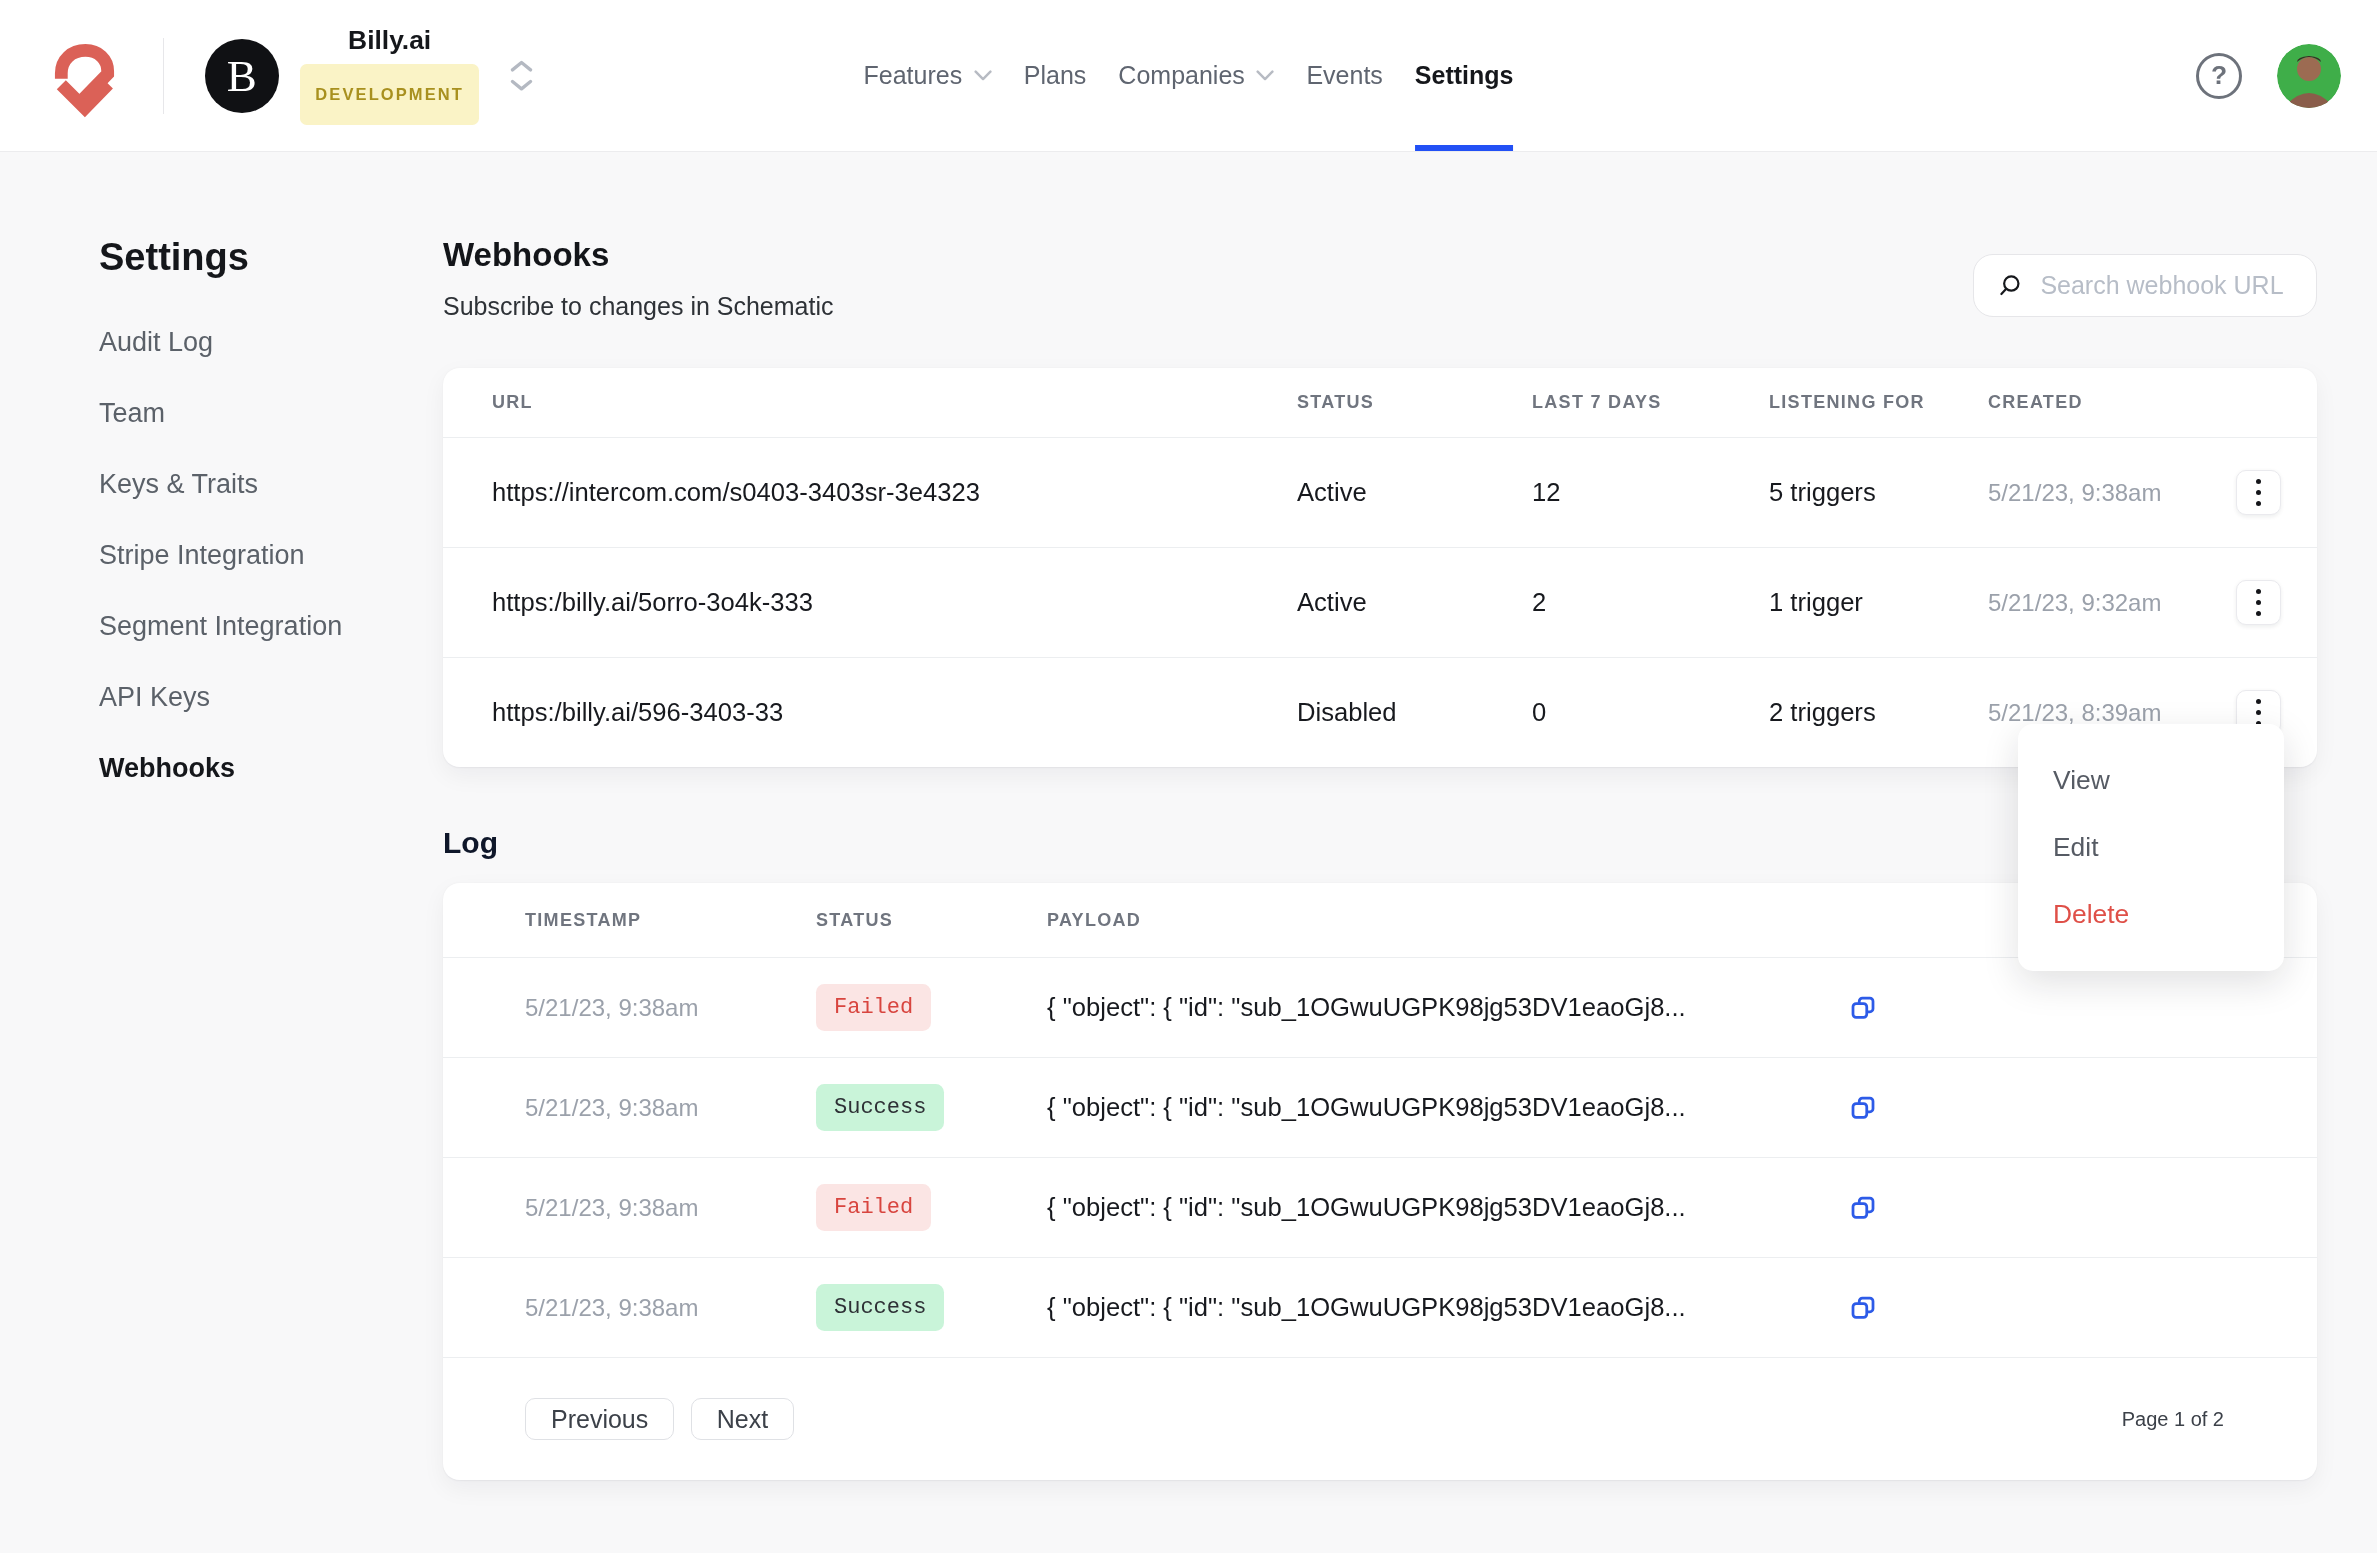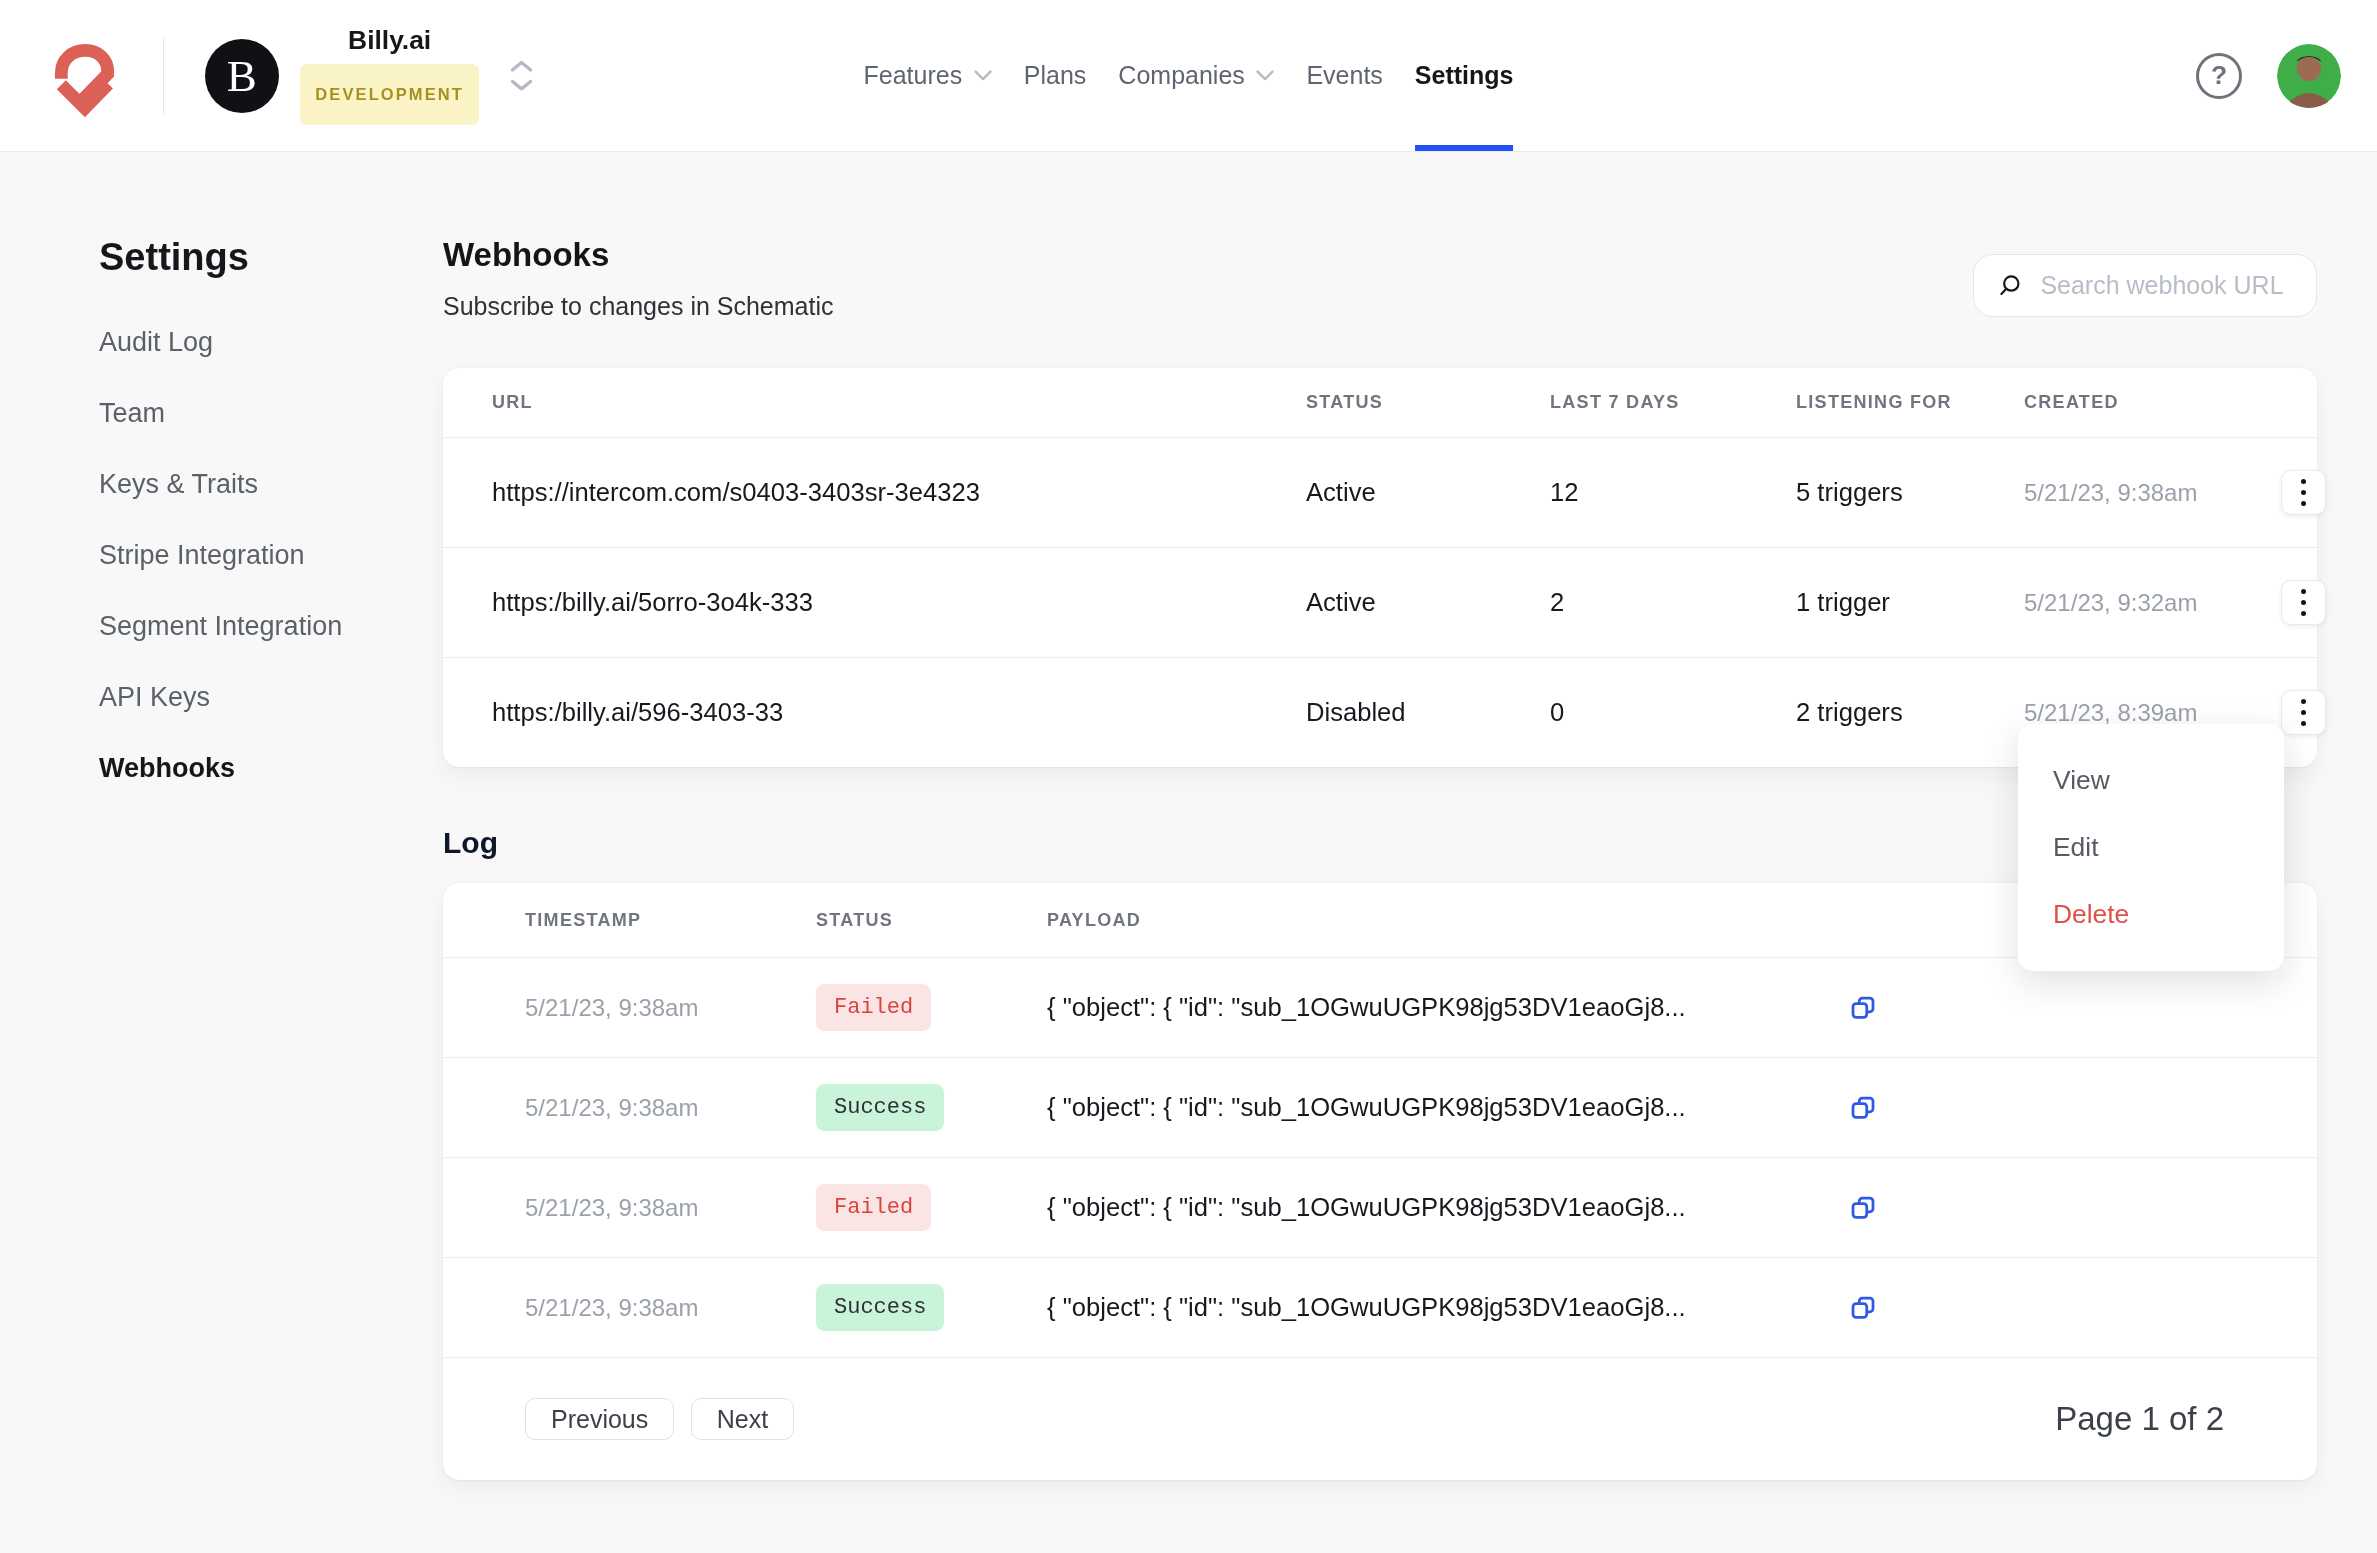--- a/index.html
+++ b/index.html
@@ -53,21 +53,21 @@
   .search-box input::placeholder{color:#b7bdc7;}
   .add-btn{height:63px;padding:0 38px;background:#2d55e5;color:#fff;border:none;border-radius:11.6px;
     font-size:25px;font-weight:700;font-family:"Liberation Sans",sans-serif;cursor:pointer;
     display:flex;align-items:center;}
 
   
   .card{background:#fff;border-radius:16.5px;
     box-shadow:0 0.8px 1.7px rgba(20,24,34,.05),0 8.3px 23px rgba(20,24,34,.05);}
   .webhooks-card{margin-top:47px;}
   .wh-row{display:grid;grid-template-columns:805px 235px 237px 219px 248px 1fr;
-    align-items:center;padding:0 36px 0 49px;gap:9px;}
+    align-items:center;padding:0 36px 0 49px;}
   .table-head{height:69px;}
   .th{font-size:18px;font-weight:700;letter-spacing:1.3px;color:#70757f;text-transform:uppercase;}
   .wh-data{height:110px;border-top:0.8px solid #eceef0;font-size:25.6px;color:#17191e;}
   .created-cell{color:#9ba1ab;font-size:24px;}
   .kebab-wrap{justify-self:end;}
   .kebab-btn{width:45px;height:45px;border:1.7px solid #eaeaee;border-radius:10px;background:#fff;
     box-shadow:0 1.7px 4.1px rgba(20,24,34,.07);display:flex;align-items:center;justify-content:center;cursor:pointer;padding:0;}
   .kebab-icon{display:flex;flex-direction:column;gap:5.8px;}
   .kebab-icon i{width:5px;height:5px;border-radius:50%;background:#141519;display:block;}
 
@@ -89,21 +89,21 @@
     font-size:22px;padding:10.7px 18px;border-radius:8.3px;}
   .badge.failed{background:#fbe5e4;color:#d8453f;}
   .badge.success{background:#c9f4d9;color:#2e3136;}
   .payload-cell{font-size:25.6px;color:#17191e;white-space:nowrap;overflow:hidden;}
   .copy-btn{background:none;border:none;cursor:pointer;padding:0;justify-self:start;display:flex;}
 
   .pagination{height:123px;border-top:0.8px solid #eceef0;display:flex;align-items:center;
     padding:0 50px 0 82px;gap:16.5px;}
   .page-btn{height:42px;padding:0 25px;border:1.7px solid #dfe1e5;border-radius:10px;background:#fff;
     font-size:25px;color:#3c4149;font-family:"Liberation Sans",sans-serif;cursor:pointer;}
-  .page-indicator{margin-left:auto;margin-right:43px;font-size:33px;color:#3c4149;}
+  .page-indicator{margin-left:auto;margin-right:43px;font-size:20px;color:#3c4149;}
 </style>
 </head>
 <body>
 
 <div class="app">
 
   <div class="top-header">
     <svg class="logo" viewBox="0 0 100 128" fill="none" stroke="#db6157" stroke-width="19">
       <path d="M14 68 L14 60 C14 40 29 26 50 26 C69 26 83 39 83 57 L83 61 L46 99"></path>
       <path d="M14 77 L49 112 L84 76"></path>

